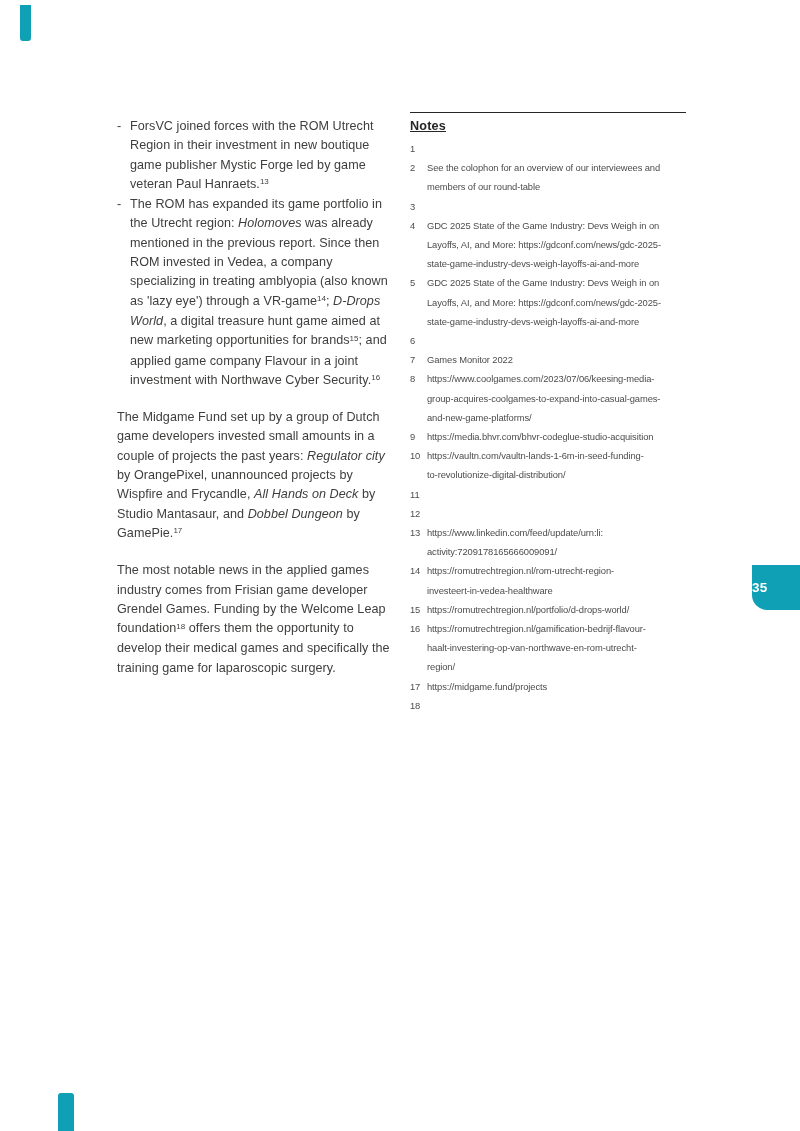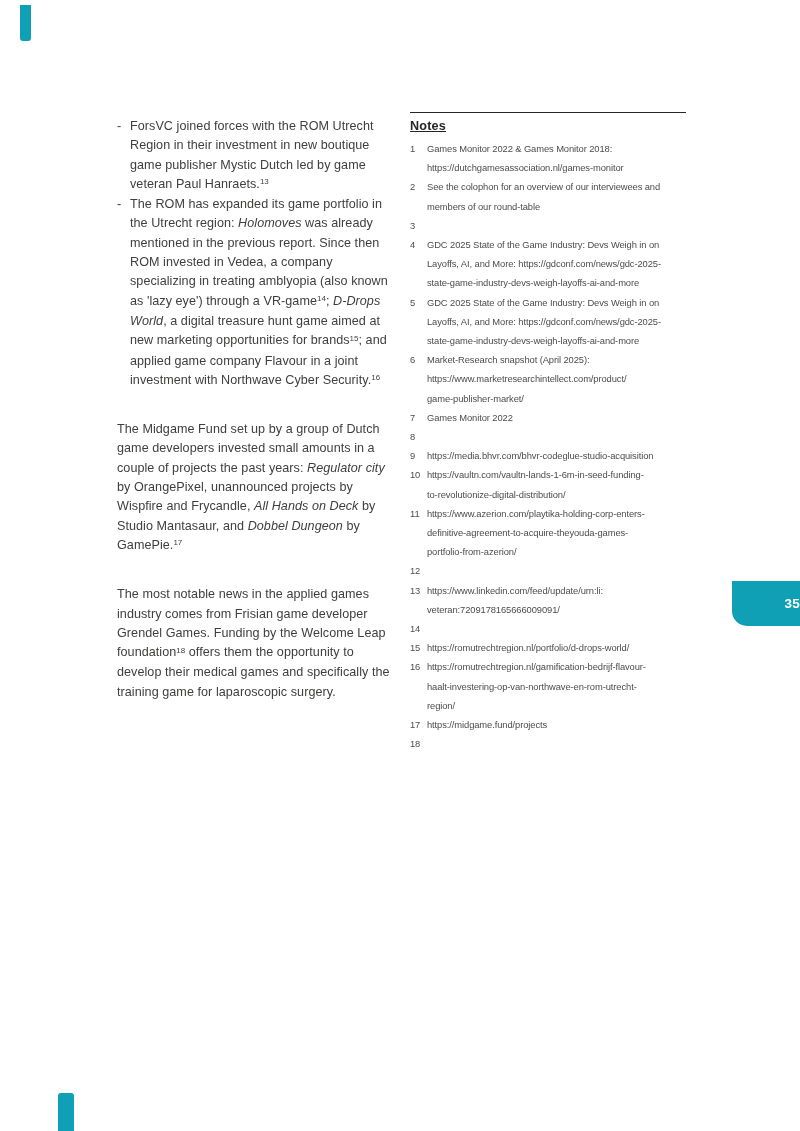--- a/index.html
+++ b/index.html
@@ -12,34 +12,34 @@
   }
   .page { position: absolute; inset: 0; }
 
   
   .corner-mark { position: absolute; background: var(--accent, #10a0b6); }
   .corner-mark.top    { left: 20px; top: 5px;    width: 11px; height: 36px; border-radius: 0 0 3px 3px; }
   .corner-mark.bottom { left: 58px; top: 1093px; width: 16px; height: 38px; border-radius: 3px 3px 0 0; }
 
   .page-badge {
     position: absolute; right: 0; top: 565px;
-    width: 68px; height: 45px;
+    width: 48px; height: 45px;
     background: var(--accent, #10a0b6);
     border-bottom-left-radius: 15px;
-    display: flex; align-items: center; justify-content: flex-end;
-    color: #ffffff; font-size: 13.5px; font-weight: bold; letter-spacing: 0.3px; margin-top: 16px;
+    display: flex; align-items: center; justify-content: flex-start;
+    color: #ffffff; font-size: 13.5px; font-weight: bold; letter-spacing: 0.3px;
   }
 
   
   .left-col {
     position: absolute; left: 117px; top: 117px; width: 273px;
     color: #3e3e3d; font-size: 12.6px; line-height: 19.3px; letter-spacing: 0.05px;
   }
   .block { margin: 0; }
-  .block + .block { margin-top: 29px; }
+  .block + .block { margin-top: 17px; }
   .bullet { display: flex; }
   .bullet + .bullet { margin-top: 0; }
   .dash { width: 13px; flex: none; }
   .btext { flex: 1; }
   em { font-style: italic; }
   .sup { font-size: 8px; position: relative; top: -3.5px; letter-spacing: 0; }
 
   
   .notes { position: absolute; left: 410px; top: 112px; width: 276px; }
   .notes-rule { border-top: 1.6px solid #262626; width: 276px; }
@@ -65,40 +65,38 @@
   <div class="corner-mark bottom"></div>
 
   <div class="page-badge">
     <span>35</span>
   </div>
 
   <div class="left-col">
     <div class="block">
       <div class="bullet">
         <span class="dash">-</span>
-        <span class="btext"><span>ForsVC joined forces with the ROM Utrecht Region in their investment in new boutique game publisher Mystic Dutch led by game veteran Paul Hanraets.</span><span class="sup">13</span></span>
+        <span class="btext"><span>ForsVC joined forces with the ROM Utrecht Region in their investment in new boutique game publisher Mystic Forge led by game veteran Paul Hanraets.</span><span class="sup">13</span></span>
       </div>
       <div class="bullet">
         <span class="dash">-</span>
         <span class="btext"><span>The ROM has expanded its game portfolio in the Utrecht region: </span><em>Holomoves</em><span> was already mentioned in the previous report. Since then ROM invested in Vedea, a company specializing in treating amblyopia (also known as 'lazy eye') through a VR-game</span><span class="sup">14</span><span>; </span><em>D-Drops World</em><span>, a digital treasure hunt game aimed at new marketing opportunities for brands</span><span class="sup">15</span><span>; and applied game company Flavour in a joint investment with Northwave Cyber Security.</span><span class="sup">16</span></span>
       </div>
     </div>
     <p class="block"><span>The Midgame Fund set up by a group of Dutch game developers invested small amounts in a couple of projects the past years: </span><em>Regulator city</em><span> by OrangePixel, unannounced projects by Wispfire and Frycandle, </span><em>All Hands on Deck</em><span> by Studio Mantasaur, and </span><em>Dobbel Dungeon</em><span> by GamePie.</span><span class="sup">17</span></p>
     <p class="block"><span>The most notable news in the applied games industry comes from Frisian game developer Grendel Games. Funding by the Welcome Leap foundation</span><span class="sup">18</span><span> offers them the opportunity to develop their medical games and specifically the training game for laparoscopic surgery.</span></p>
   </div>
 
   <div class="notes">
     <div class="notes-rule"></div>
     <div class="notes-title">Notes</div>
     <div class="notes-list">
 
         <div class="note-row">
           <span class="note-num">1</span>
-          <span class="note-text">Games Monitor 2022 &amp; Games Monitor 2018:
-https://dutchgamesassociation.nl/games-monitor</span>
         </div>
 
         <div class="note-row">
           <span class="note-num">2</span>
           <span class="note-text">See the colophon for an overview of our interviewees and
 members of our round-table</span>
         </div>
 
         <div class="note-row">
           <span class="note-num">3</span>
@@ -113,64 +111,63 @@
 
         <div class="note-row">
           <span class="note-num">5</span>
           <span class="note-text">GDC 2025 State of the Game Industry: Devs Weigh in on
 Layoffs, AI, and More: https://gdconf.com/news/gdc-2025-
 state-game-industry-devs-weigh-layoffs-ai-and-more</span>
         </div>
 
         <div class="note-row">
           <span class="note-num">6</span>
-          <span class="note-text">Market-Research snapshot (April 2025):
-https://www.marketresearchintellect.com/product/
-game-publisher-market/</span>
         </div>
 
         <div class="note-row">
           <span class="note-num">7</span>
           <span class="note-text">Games Monitor 2022</span>
         </div>
 
         <div class="note-row">
           <span class="note-num">8</span>
+          <span class="note-text">https://www.coolgames.com/2023/07/06/keesing-media-
+group-acquires-coolgames-to-expand-into-casual-games-
+and-new-game-platforms/</span>
         </div>
 
         <div class="note-row">
           <span class="note-num">9</span>
           <span class="note-text">https://media.bhvr.com/bhvr-codeglue-studio-acquisition</span>
         </div>
 
         <div class="note-row">
           <span class="note-num">10</span>
           <span class="note-text">https://vaultn.com/vaultn-lands-1-6m-in-seed-funding-
 to-revolutionize-digital-distribution/</span>
         </div>
 
         <div class="note-row">
           <span class="note-num">11</span>
-          <span class="note-text">https://www.azerion.com/playtika-holding-corp-enters-
-definitive-agreement-to-acquire-theyouda-games-
-portfolio-from-azerion/</span>
         </div>
 
         <div class="note-row">
           <span class="note-num">12</span>
         </div>
 
         <div class="note-row">
           <span class="note-num">13</span>
           <span class="note-text">https://www.linkedin.com/feed/update/urn:li:
-veteran:7209178165666009091/</span>
+activity:7209178165666009091/</span>
         </div>
 
         <div class="note-row">
           <span class="note-num">14</span>
+          <span class="note-text">https://romutrechtregion.nl/rom-utrecht-region-
+investeert-in-vedea-healthware</span>
         </div>
 
         <div class="note-row">
           <span class="note-num">15</span>
           <span class="note-text">https://romutrechtregion.nl/portfolio/d-drops-world/</span>
         </div>
 
         <div class="note-row">
           <span class="note-num">16</span>
           <span class="note-text">https://romutrechtregion.nl/gamification-bedrijf-flavour-

